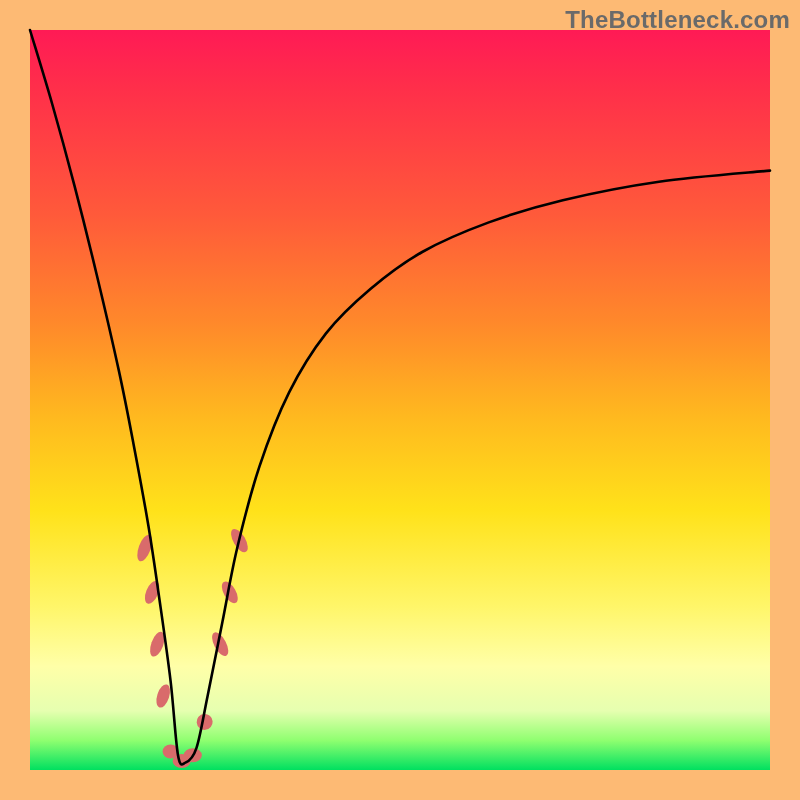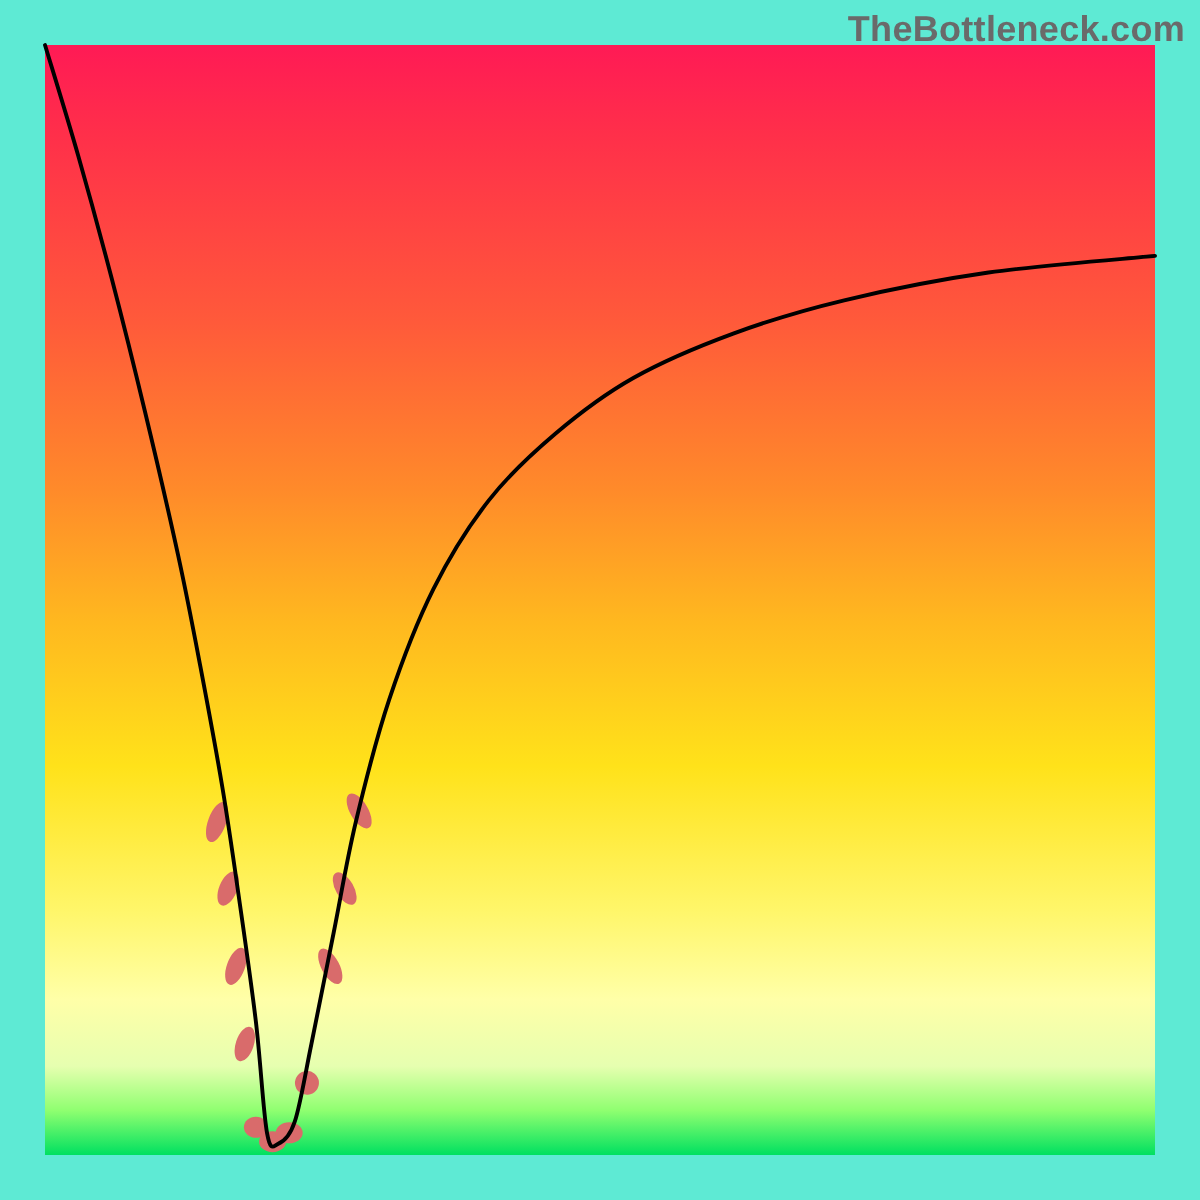--- a/index.html
+++ b/index.html
@@ -9,21 +9,21 @@
     height: 800px;
     background: #000;
     overflow: hidden;
   }
   .frame {
     position: absolute;
     left: 0;
     top: 0;
     width: 800px;
     height: 800px;
-    background: #5eead4;
+    background: #fdba74;
   }
   .plot {
     position: absolute;
     left: 30px;
     top: 30px;
     width: 740px;
     height: 740px;
     
     background: linear-gradient(to bottom,
       #ff1a55 0%,

